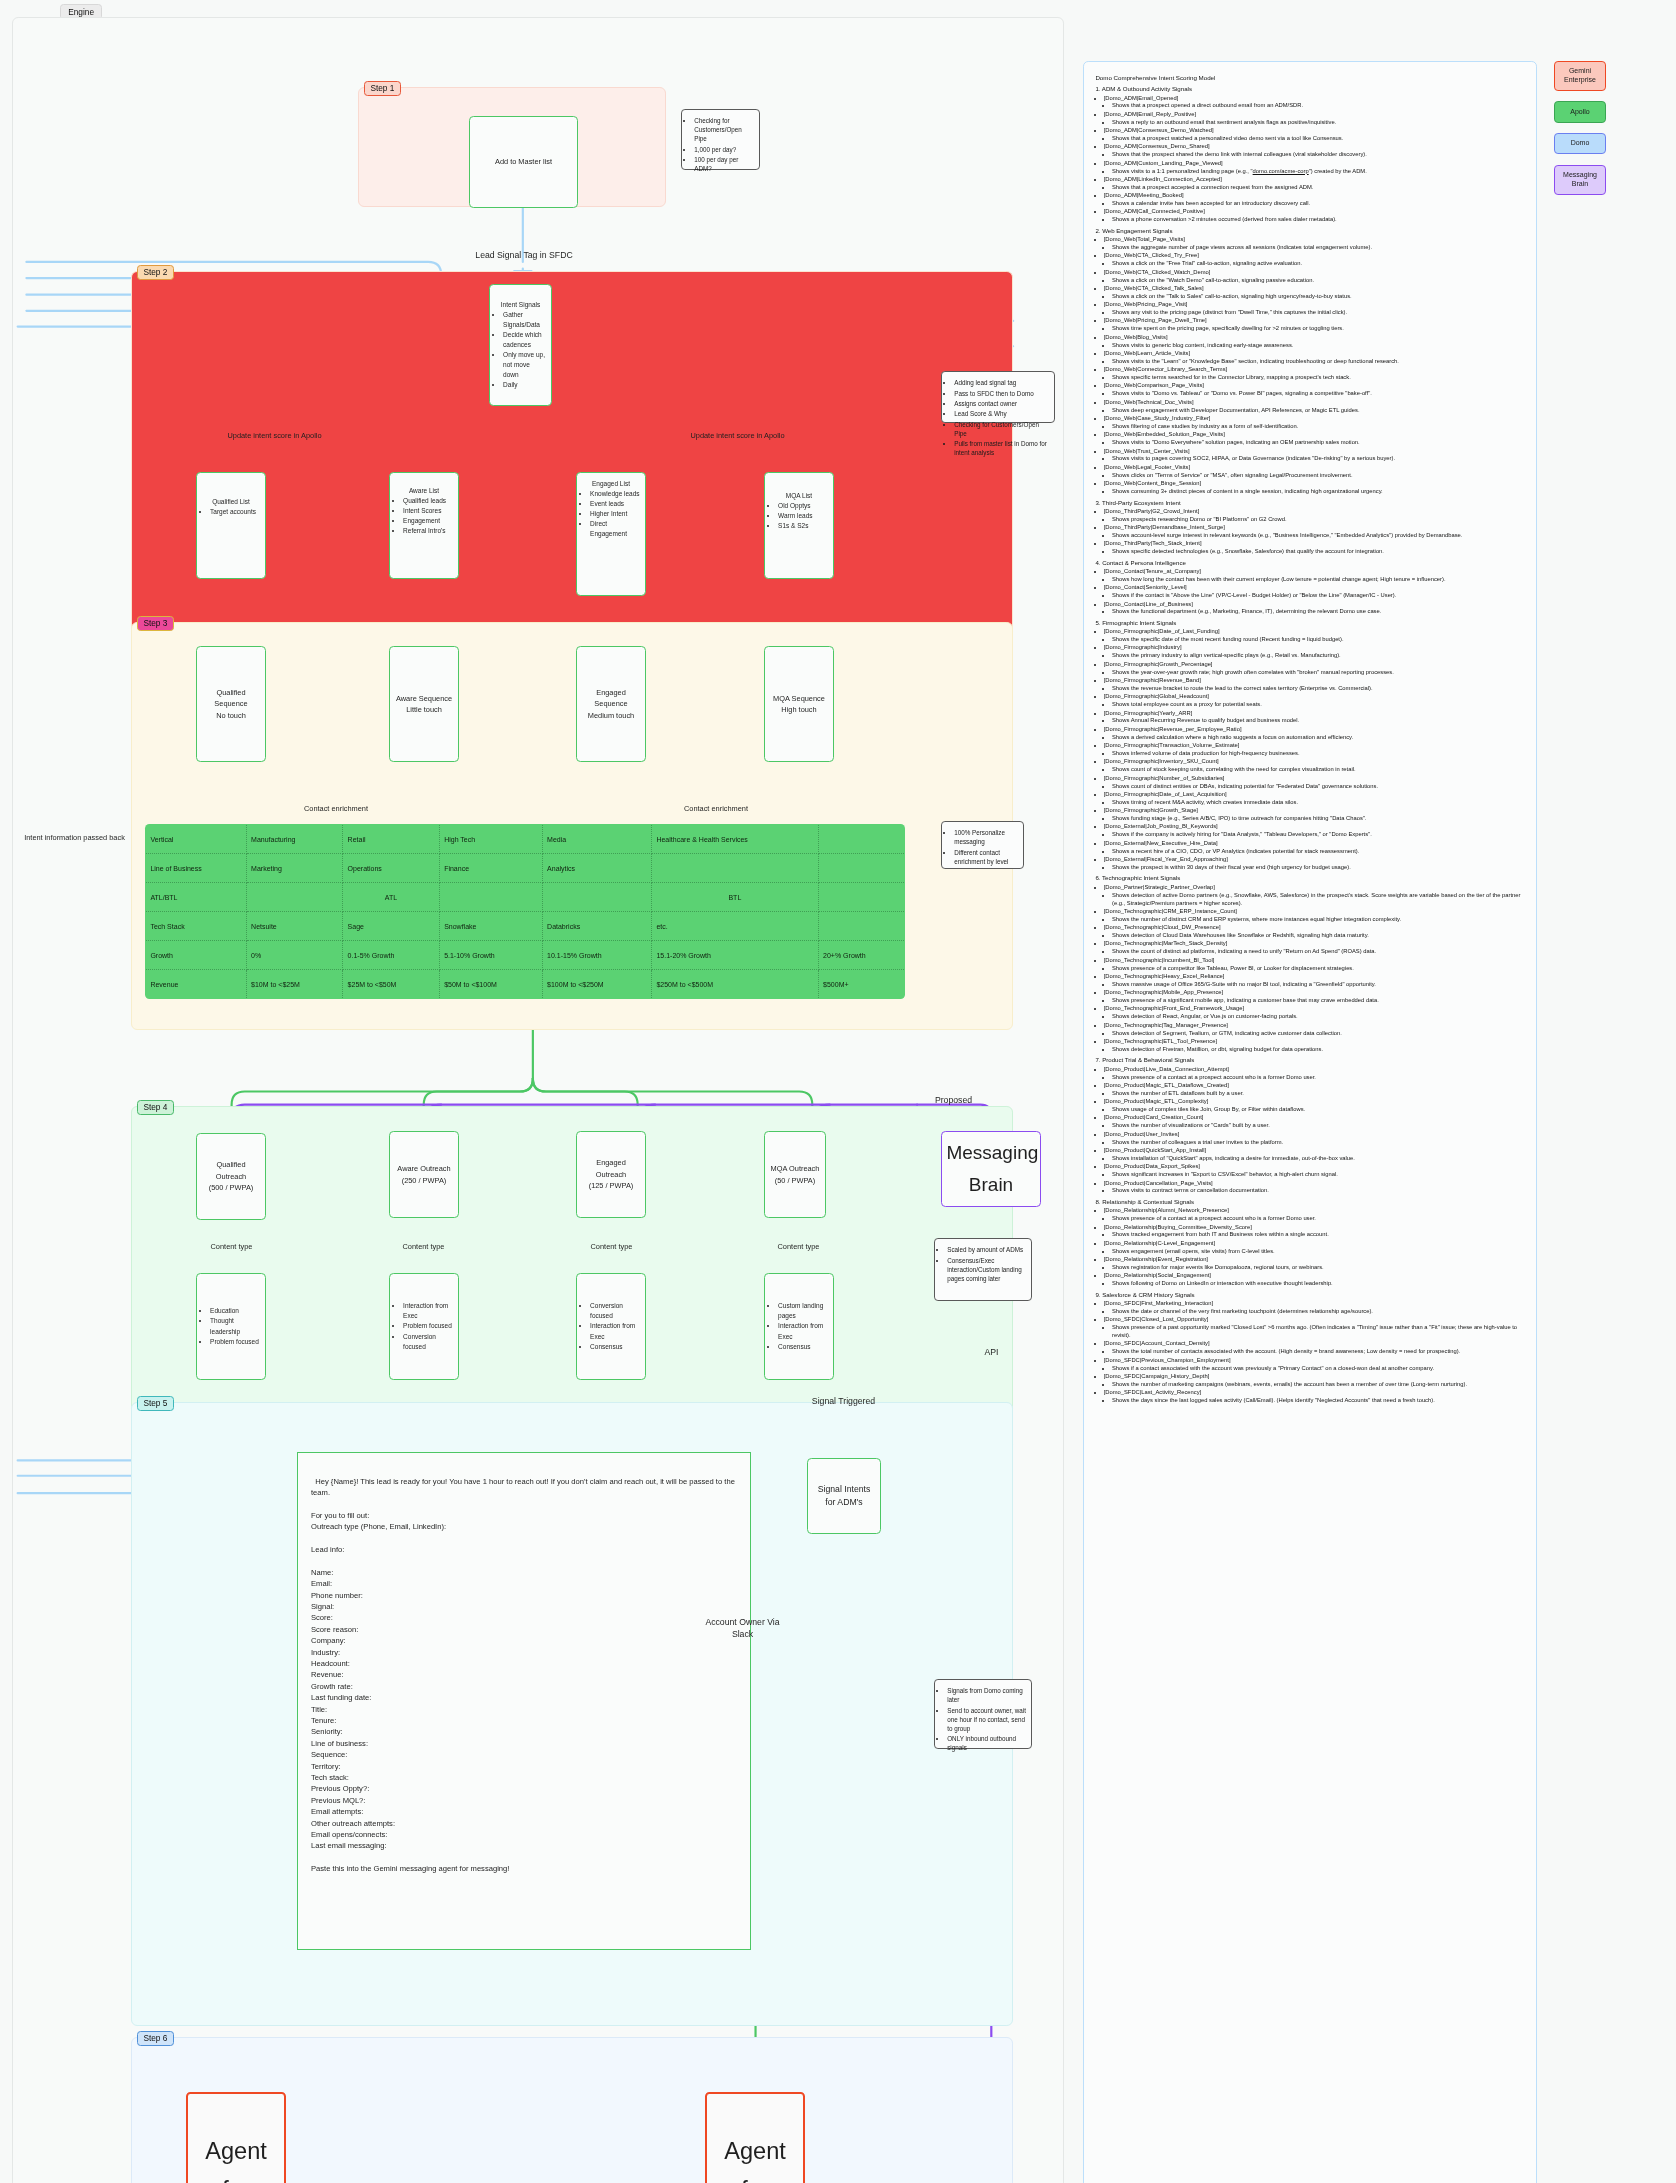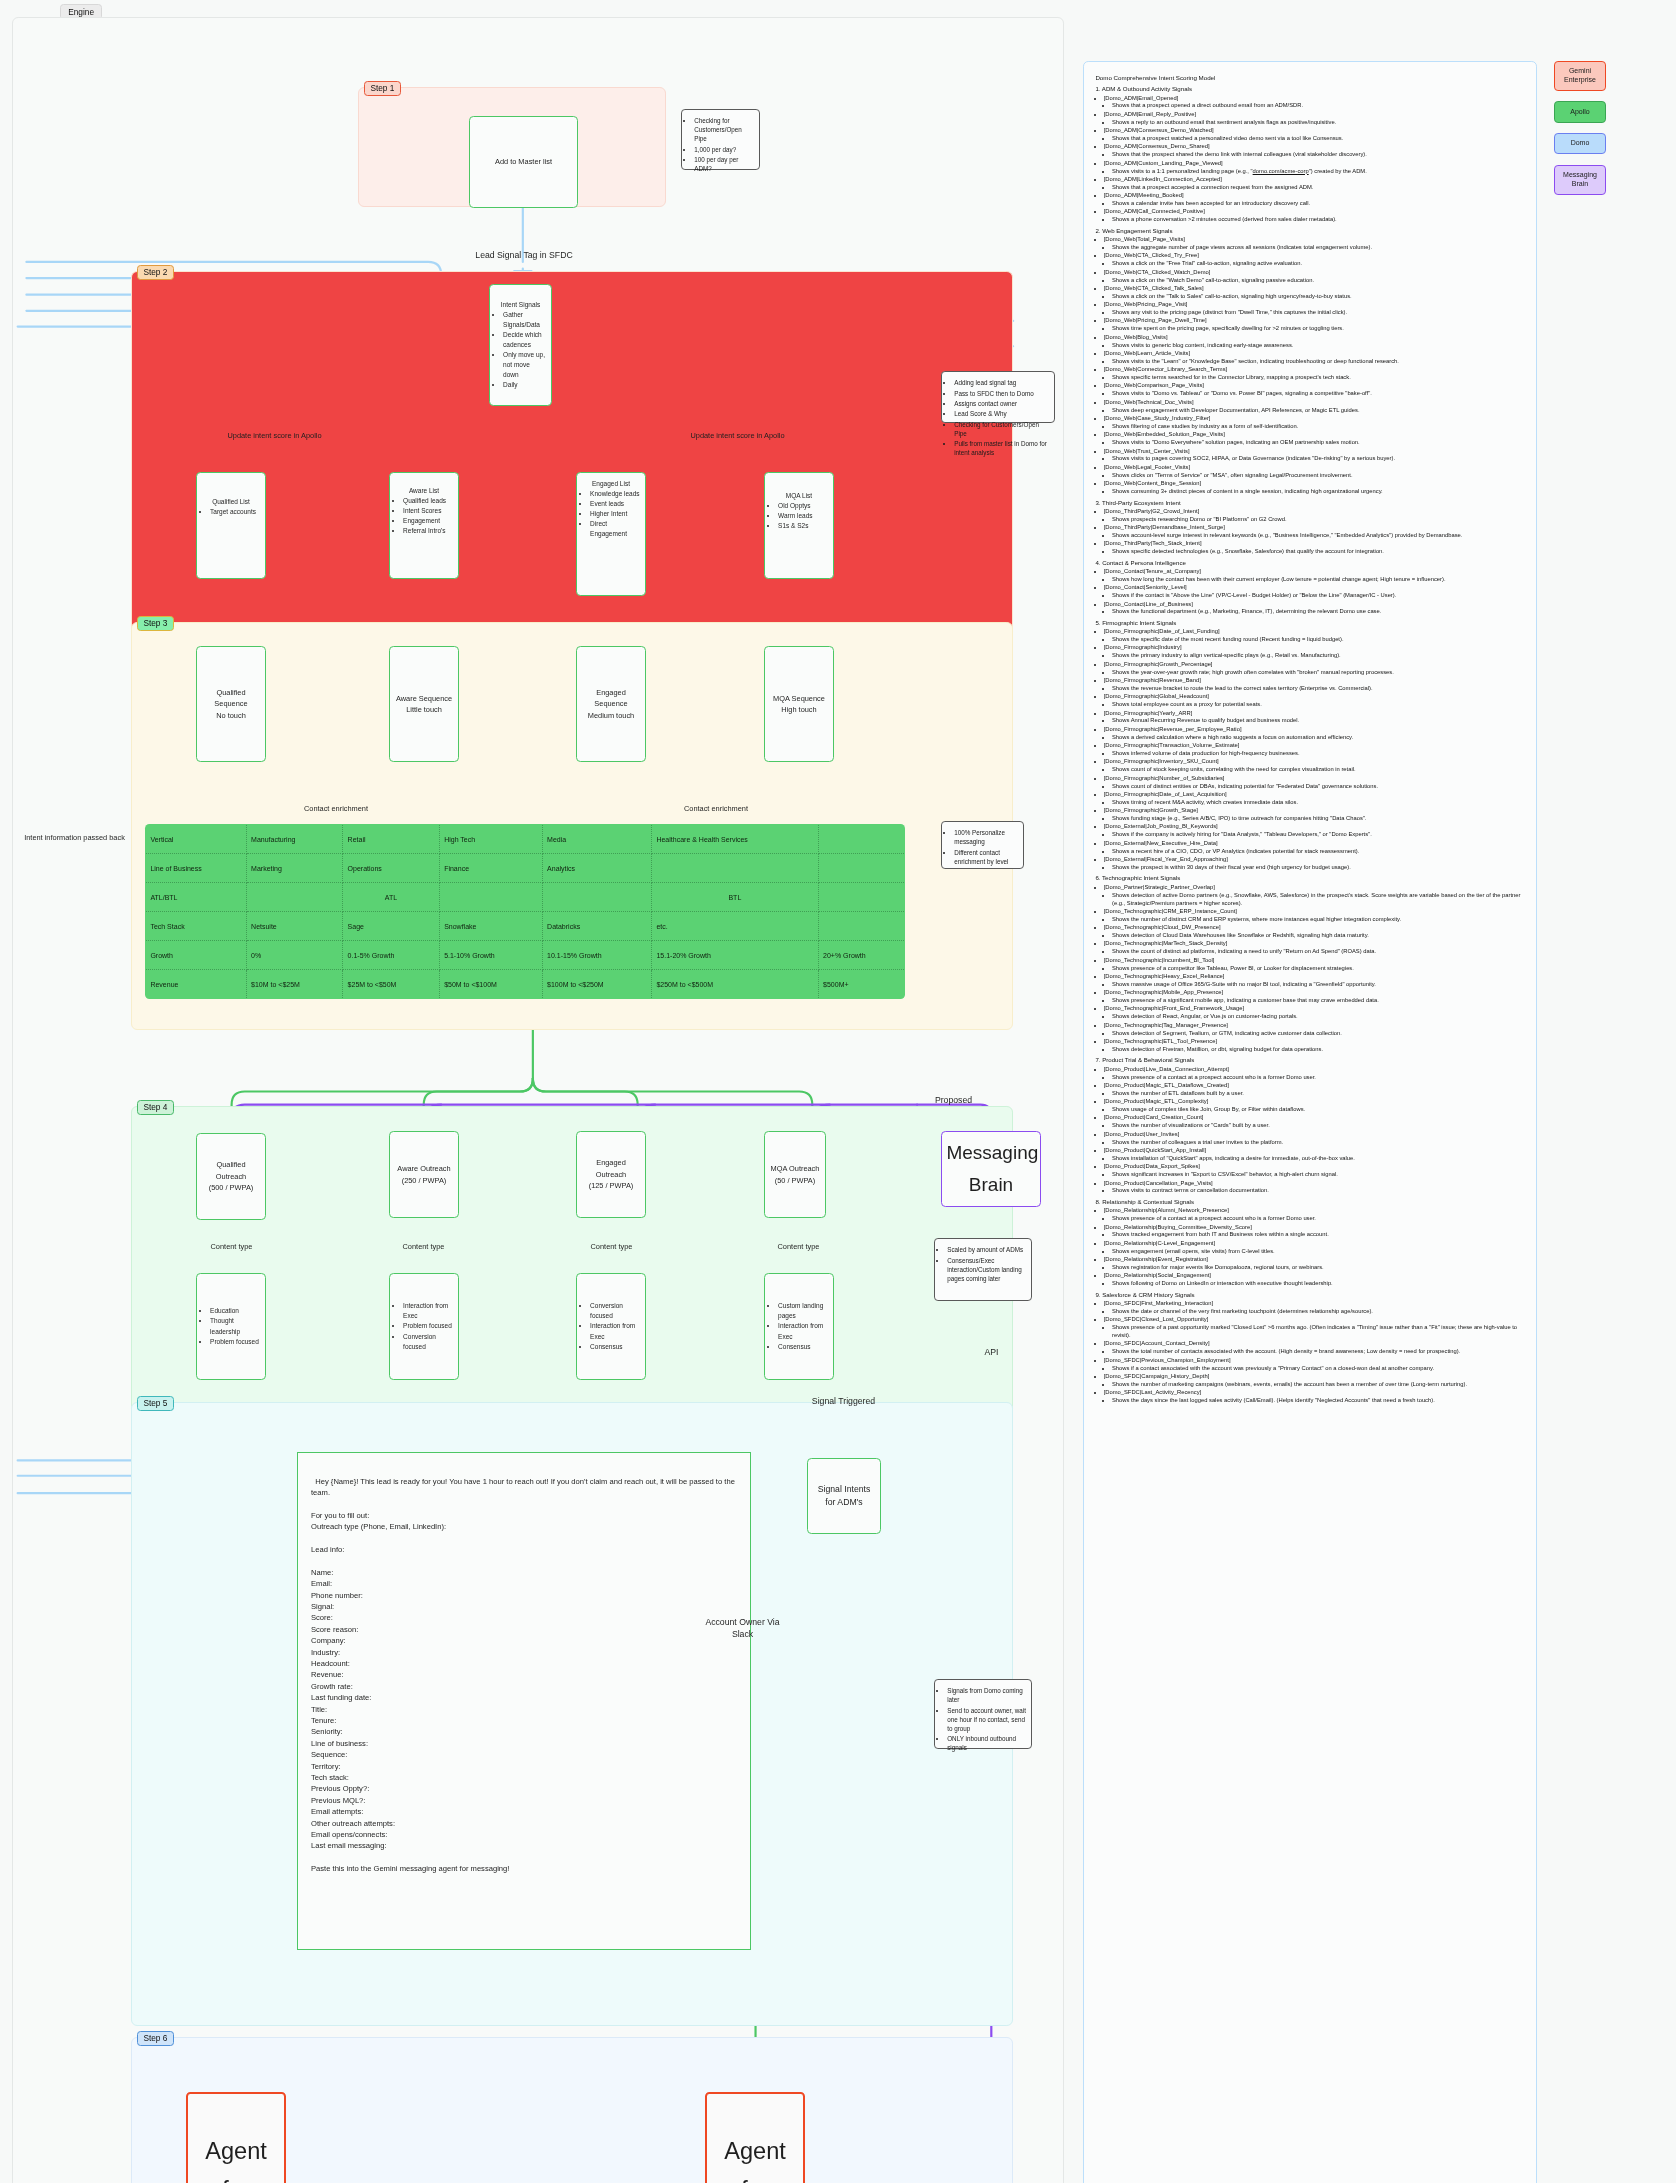--- a/index.html
+++ b/index.html
@@ -38,21 +38,21 @@
   #grp1 { left:358px; top:87px; width:308px; height:120px;
           background:#fdeeea; border:0.9px solid #f9d9d0; }
   #grp1 .group-label { background:#fbd6cc; border:0.7px solid #e8583a; color:#111; }
 
   #grp2 { left:131px; top:245px; width:882px; height:367px;
           background:#ef4444; border:0.9px solid #fbe4cf;margin-top:26px; }
   #grp2 .group-label { background:#fbd9b0; border:0.7px solid #e09a3e; color:#111; }
 
   #grp3 { left:131px; top:622px; width:882px; height:408px;
           background:#fdf8e8; border:0.9px solid #f8eecb; }
-  #grp3 .group-label { background:#86efac; border:0.7px solid #dcb63c; color:#111; }
+  #grp3 .group-label { background:#ec4899; border:0.7px solid #dcb63c; color:#111; }
 
   #grp4 { left:131px; top:1106px; width:882px; height:345px;
           background:#e9fbee; border:0.9px solid #cdf2d8; }
   #grp4 .group-label { background:#cdf2d8; border:0.7px solid #49b96a; color:#111; }
 
   #grp5 { left:131px; top:1402px; width:882px; height:624px;
           background:#eefbfb; border:0.9px solid #d2f0f2; }
   #grp5 .group-label { background:#c8f2ef; border:0.7px solid #3fb8bb; color:#111; }
 
   #grp6 { left:131px; top:2037px; width:882px; height:336px;

